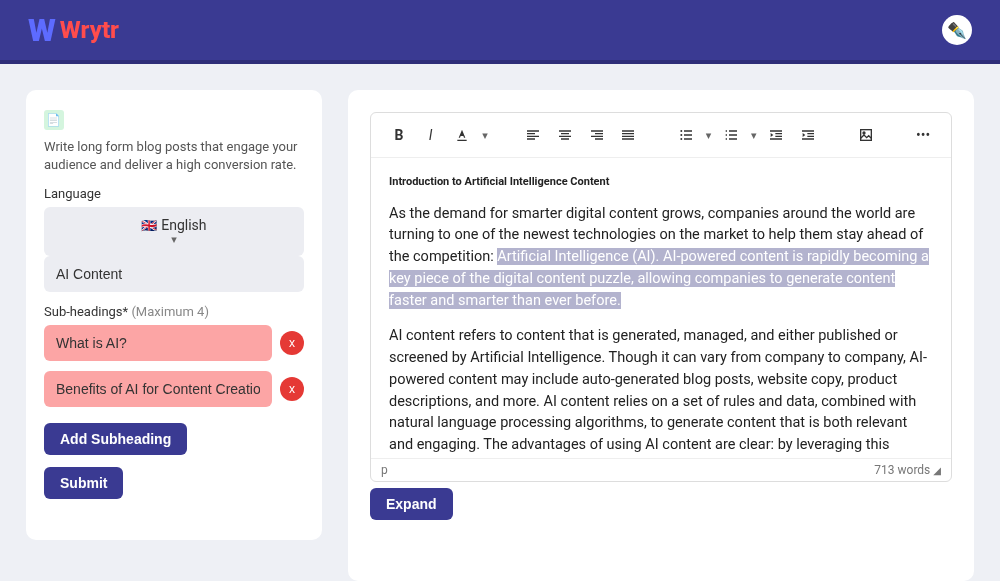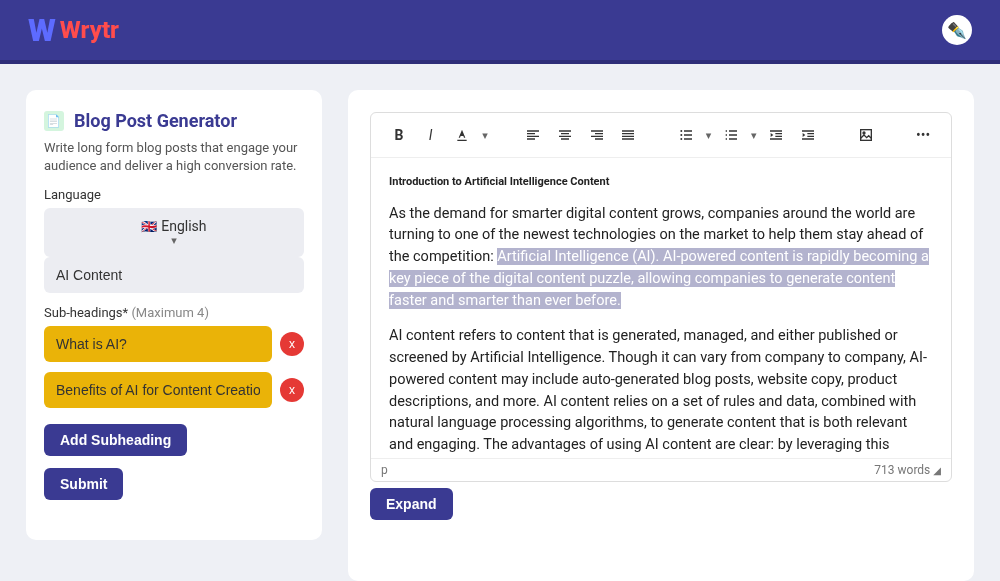--- a/index.html
+++ b/index.html
@@ -92,21 +92,21 @@
 }
 .flag { font-size: 13px; }
 .chev { font-size: 11px; color: #666; }
 .subhead-row {
   display: flex;
   gap: 8px;
   margin-bottom: 10px;
 }
 .subhead-input {
   flex: 1;
-  background: #eab308;
+  background: #fca5a5;
   border: none;
   border-radius: 6px;
   padding: 10px 12px;
   font-size: 14px;
   color: #333;
 }
 .remove-btn {
   width: 24px; height: 24px;
   background: #e53935;
   color: #fff;
@@ -195,21 +195,20 @@
   </div>
   <div class="avatar">
     <span>✒️</span>
   </div>
 </div>
 
 <div class="container">
   <div class="sidebar">
     <div class="side-title-row">
       <div class="side-icon">📄</div>
-      <div class="side-title">Blog Post Generator</div>
     </div>
     <div class="side-desc">Write long form blog posts that engage your audience and deliver a high conversion rate.</div>
 
     <div class="form-label">Language</div>
     <div class="select-box">
       <span><span class="flag">🇬🇧</span> <span>English</span></span>
       <span class="chev">▾</span>
     </div>
 
     <input class="input-box" value="AI Content" style="">

